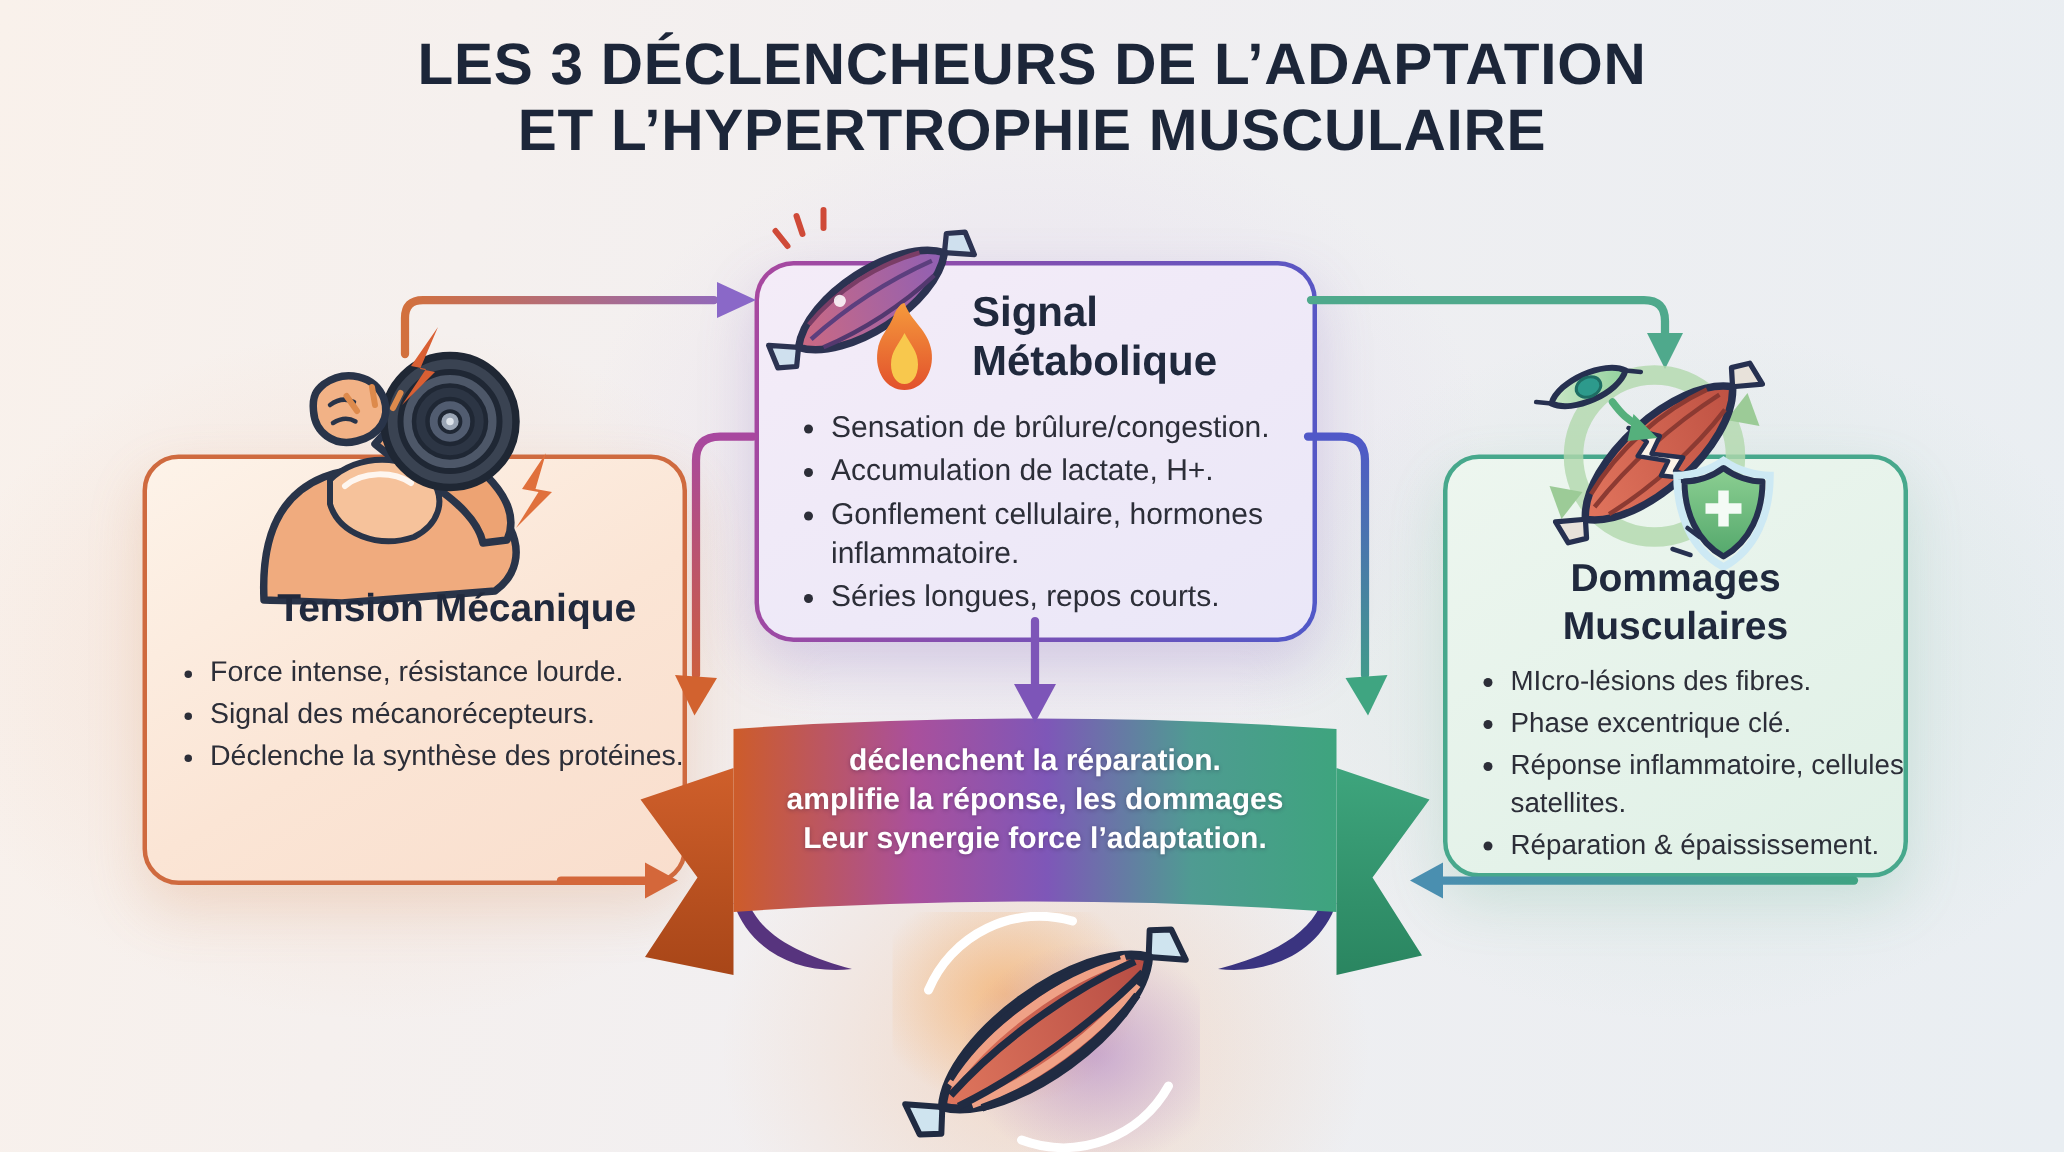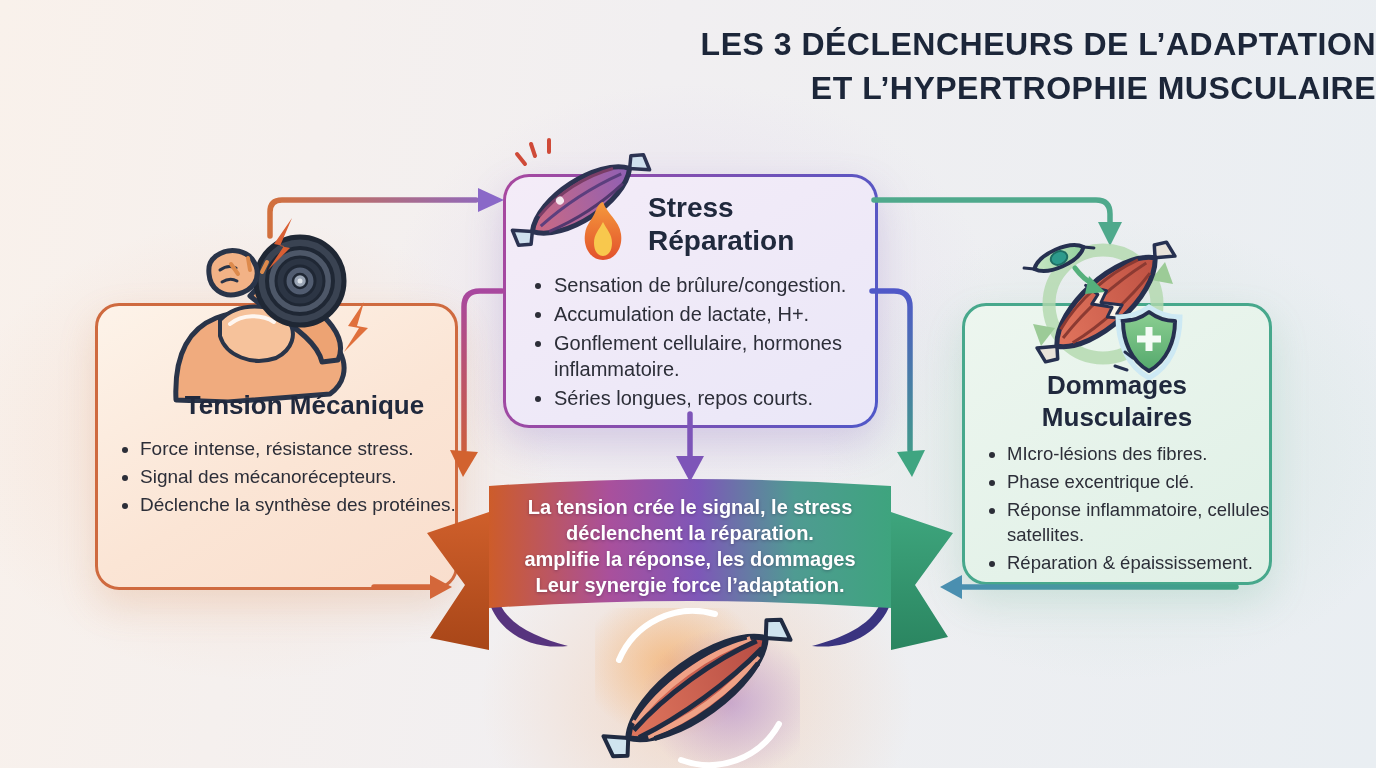--- a/index.html
+++ b/index.html
@@ -7,22 +7,22 @@
     position:relative;width:1376px;height:768px;overflow:hidden;
     font-family:"Liberation Sans",sans-serif;
     background:
       radial-gradient(430px 330px at 255px 450px, rgba(243,186,150,.30), transparent 70%),
       radial-gradient(430px 310px at 690px 300px, rgba(205,185,232,.30), transparent 70%),
       radial-gradient(430px 330px at 1120px 450px, rgba(172,216,196,.30), transparent 70%),
       radial-gradient(300px 250px at 697px 700px, rgba(242,172,120,.35), transparent 72%),
       linear-gradient(100deg,#f9f1eb 0%,#f1eff1 45%,#e9eef2 100%);
   }
   .title{
-    position:absolute;left:0;right:0;top:22px;text-align:right;
-    font-weight:bold;font-size:32px;line-height:44px;color:#1c2639;letter-spacing:.5px;
+    position:absolute;left:0;right:0;top:22px;text-align:center;
+    font-weight:bold;font-size:39px;line-height:44px;color:#1c2639;letter-spacing:.5px;
   }
   .box{position:absolute;border-radius:24px;box-sizing:border-box;z-index:1;}
   .box-tension{
     left:95px;top:303px;width:363px;height:287px;border:3px solid #cf6a3f;
     background:linear-gradient(150deg,#fdf3e9 0%,#fbe5d5 55%,#f9decd 100%);
     box-shadow:0 16px 36px rgba(214,140,90,.22);
   }
   .box-stress{
     left:503px;top:174px;width:369px;height:248px;border-radius:26px;padding:3px;
     background:linear-gradient(100deg,#a8489f,#5058c8);
@@ -91,21 +91,20 @@
       </linearGradient>
     </defs>
     <polygon points="69,44 7,65 45,117 10,170 69,182" fill="url(#gTailL)"></polygon>
     <polygon points="471,44 533,65 495,117 528,169 471,182" fill="url(#gTailR)"></polygon>
     <path d="M69,134 C80,166 112,182 148,178 C118,170 90,158 80,136 Z" fill="#57347e"></path>
     <path d="M471,134 C460,166 428,182 392,178 C422,170 450,158 460,136 Z" fill="#3a3480"></path>
     <path d="M69,18 Q270,4 471,18 L471,140 Q270,126 69,140 Z" fill="url(#gPanel)"></path>
   </svg>
 
   <div class="banner-text">
-    <div>La tension crée le signal, le stress</div>
     <div>déclenchent la réparation.</div>
     <div>amplifie la réponse, les dommages</div>
     <div>Leur synergie force l’adaptation.</div>
   </div>
 
   <svg class="overlay" width="1376" height="768" viewBox="0 0 1376 768">
     <defs>
       <linearGradient id="gTL" x1="270" y1="200" x2="504" y2="200" gradientUnits="userSpaceOnUse">
         <stop offset="0" stop-color="#d2703d"></stop>
           <stop offset="1" stop-color="#8a68c8"></stop>
@@ -270,26 +269,26 @@
       <path d="M-76,-3 C-30,-13 30,-13 76,-3" fill="none" stroke="#202b42" stroke-width="5"></path>
       <path d="M-76,6 C-30,14 30,14 76,6" fill="none" stroke="#202b42" stroke-width="5"></path>
       <path d="M-64,16 C-26,28 26,28 64,16" fill="none" stroke="#202b42" stroke-width="5"></path>
     </g>
     <path d="M24,52 A80,80 0 0 1 120,6" fill="none" stroke="#ffffff" stroke-width="6" stroke-linecap="round"></path>
     <path d="M86,152 A80,80 0 0 0 184,116" fill="none" stroke="#ffffff" stroke-width="6" stroke-linecap="round"></path>
   </svg>
 
   <div class="heading h-tension">Tension Mécanique</div>
   <ul class="bullets b-tension">
-    <li>Force intense, résistance stress.</li>
+    <li>Force intense, résistance lourde.</li>
     <li>Signal des mécanorécepteurs.</li>
     <li>Déclenche la synthèse des protéines.</li>
   </ul>
 
-  <div class="heading h-stress">Stress Réparation</div>
+  <div class="heading h-stress">Signal Métabolique</div>
   <ul class="bullets b-stress">
     <li>Sensation de brûlure/congestion.</li>
     <li>Accumulation de lactate, H+.</li>
     <li>Gonflement cellulaire, hormones inflammatoire.</li>
     <li>Séries longues, repos courts.</li>
   </ul>
 
   <div class="heading h-dommages">Dommages Musculaires</div>
   <ul class="bullets b-dommages">
     <li>MIcro-lésions des fibres.</li>

